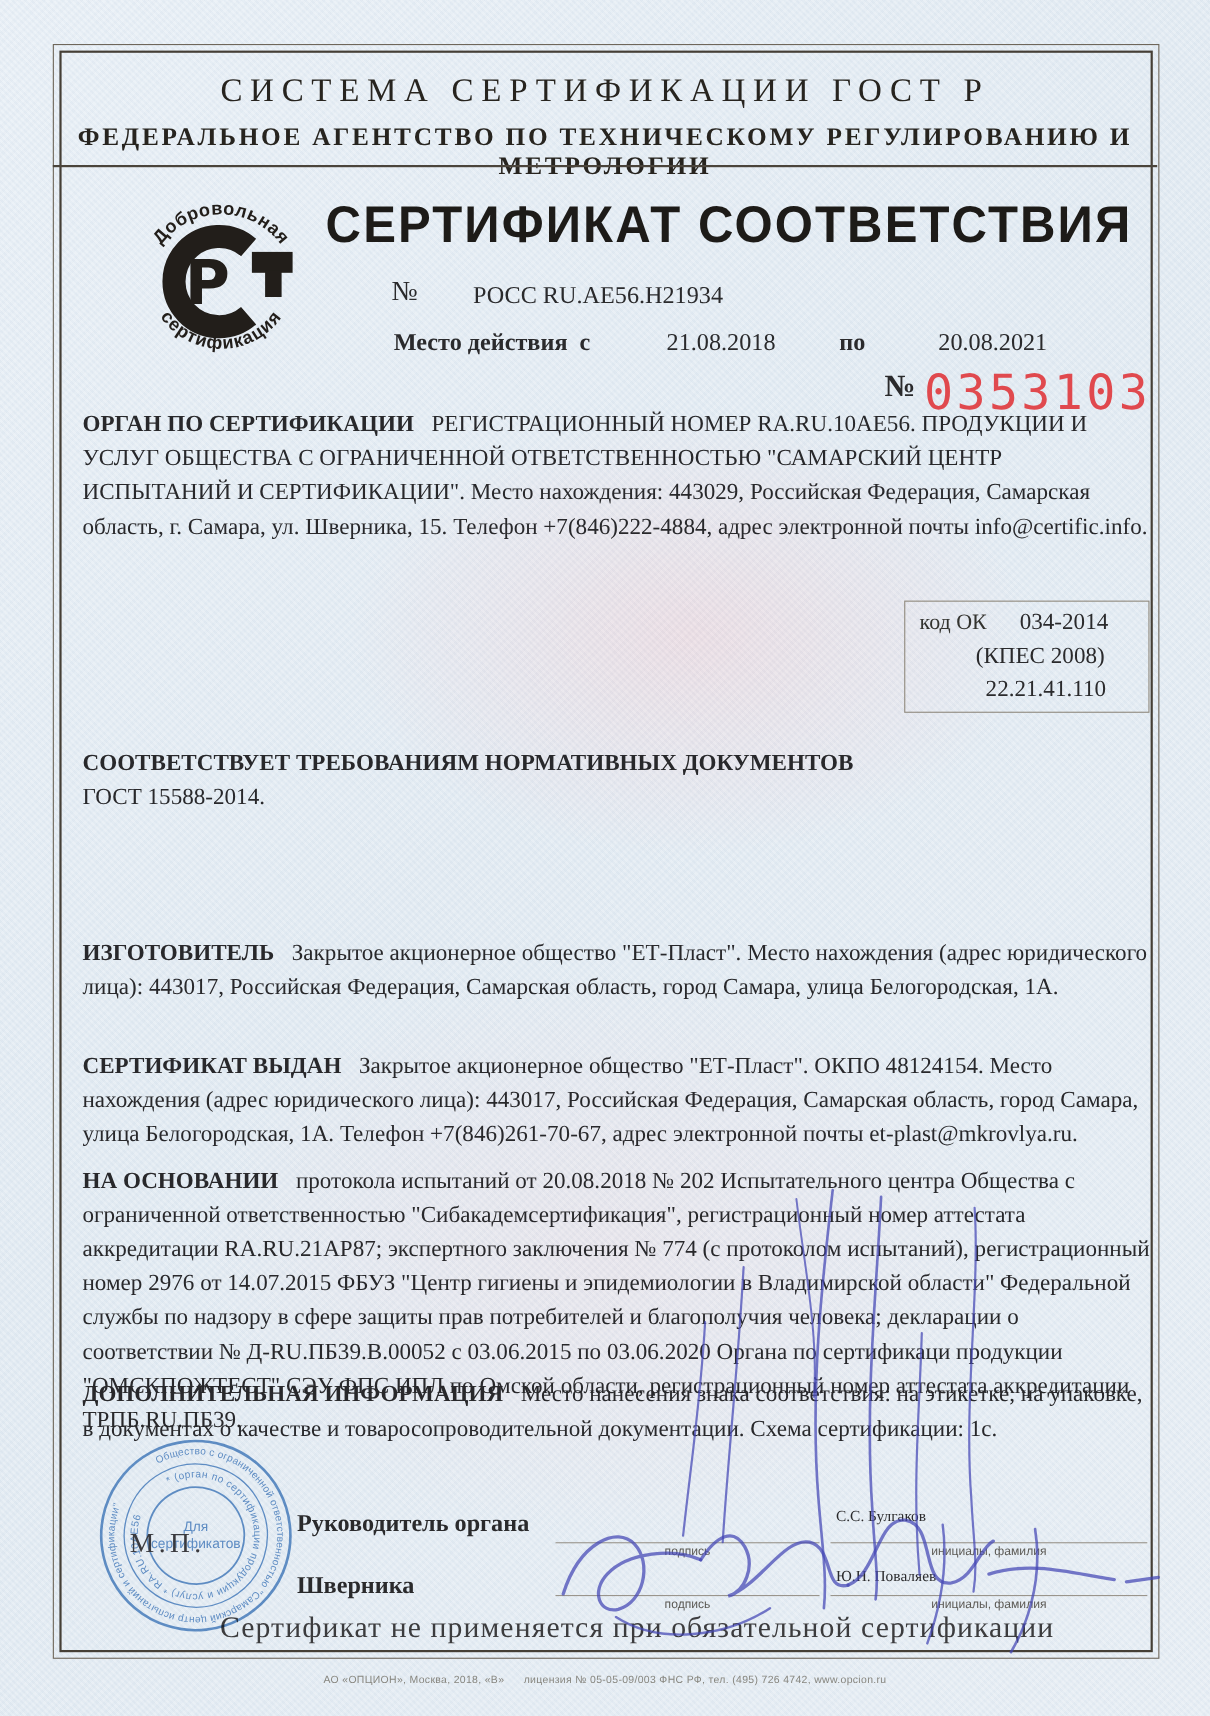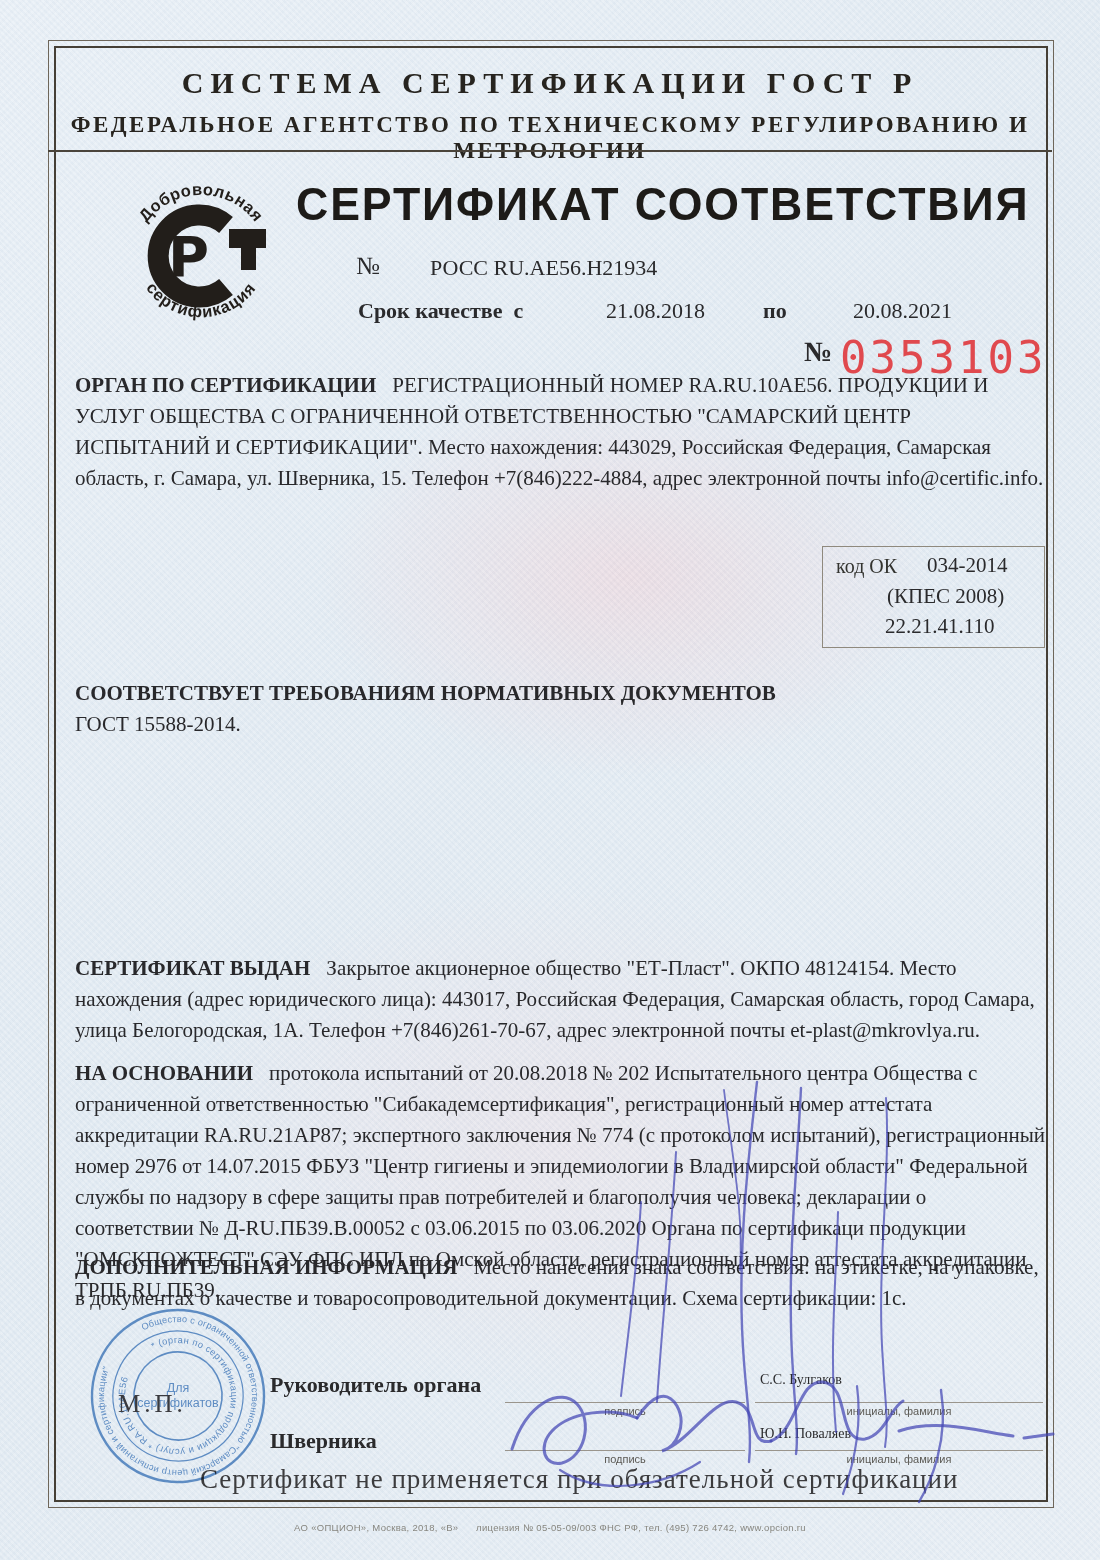--- a/index.html
+++ b/index.html
@@ -11,21 +11,21 @@
       linear-gradient(135deg,#e8eff6 0%,#e1eaf2 45%,#e6edf4 100%);}
   .page::before{content:"";position:absolute;inset:0;pointer-events:none;
     background:
       repeating-linear-gradient(45deg,rgba(255,255,255,.14) 0 2px,rgba(188,203,219,.07) 2px 4px),
       repeating-linear-gradient(-45deg,rgba(255,255,255,.10) 0 3px,rgba(198,211,224,.06) 3px 6px);}
   .frame{position:absolute;left:48px;top:40px;width:1004px;height:1466px;
     border:1px solid #6e665a;z-index:1;}
   .frame-inner{position:absolute;inset:5px;border:2px solid #453f36;}
   .abs{position:absolute;}
   .center{left:48px;width:1004px;text-align:center;}
-  .hdr1{top:66px;font-weight:bold;font-size:30px;letter-spacing:7px;color:#27241f;z-index:2;}
+  .hdr1{top:66px;font-weight:normal;font-size:30px;letter-spacing:7px;color:#27241f;z-index:2;}
   .hdr2{top:112px;font-weight:bold;font-size:23px;letter-spacing:2.5px;color:#27241f;z-index:2;}
   .hdr-rule{left:48px;top:150px;width:1004px;border-top:2px solid #4a443b;z-index:2;}
   .doc-title{left:296px;top:176px;font-family:"Liberation Sans",sans-serif;font-weight:bold;
     font-size:47px;letter-spacing:2px;transform:scaleX(.95);transform-origin:left;color:#1d1b18;z-index:2;}
   .para{font-size:21px;line-height:31px;color:#28282b;z-index:2;}
   .para .h{font-weight:bold;padding-right:16px;}
   .bold{font-weight:bold;}
   .pre{white-space:pre;}
   .codebox{position:absolute;border:1px solid #8f897d;font-size:21px;z-index:2;}
   .cb-label{font-size:20px;color:#33332f;}
@@ -71,46 +71,49 @@
       <rect x="28" y="-27" width="37" height="19"></rect>
       <rect x="40" y="-10" width="15" height="24"></rect>
     </g>
   </svg>
 
   <div class="abs doc-title">СЕРТИФИКАТ СООТВЕТСТВИЯ</div>
 
   <div class="abs" style="left:356px;top:252px;font-size:25px;z-index:2">№</div>
   <div class="abs" style="left:430px;top:255px;font-size:22px;z-index:2">РОСС RU.AE56.H21934</div>
 
-  <div class="abs bold pre" style="left:358px;top:298px;font-size:22px;z-index:2">Срок качестве  с</div>
+  <div class="abs bold pre" style="left:358px;top:298px;font-size:22px;z-index:2">Место действия  с</div>
   <div class="abs" style="left:606px;top:298px;font-size:22px;z-index:2">21.08.2018</div>
   <div class="abs bold" style="left:763px;top:298px;font-size:22px;z-index:2">по</div>
   <div class="abs" style="left:853px;top:298px;font-size:22px;z-index:2">20.08.2021</div>
 
   <div class="abs" style="left:804px;top:336px;font-size:28px;font-weight:bold;z-index:2">№</div>
   <div class="abs redno" style="left:840px;top:332px;z-index:2">0353103</div>
 
   <div class="abs para" style="left:75px;top:370px;width:975px">
     <span class="h">ОРГАН ПО СЕРТИФИКАЦИИ</span><span>РЕГИСТРАЦИОННЫЙ НОМЕР RA.RU.10AE56. ПРОДУКЦИИ И УСЛУГ ОБЩЕСТВА С ОГРАНИЧЕННОЙ ОТВЕТСТВЕННОСТЬЮ "САМАРСКИЙ ЦЕНТР ИСПЫТАНИЙ И СЕРТИФИКАЦИИ".</span> <span>Место нахождения: 443029, Российская Федерация, Самарская область, г. Самара, ул. Шверника, 15. Телефон +7(846)222-4884, адрес электронной почты info@certific.info.</span>
   </div>
 
 
   <div class="codebox" style="left:822px;top:546px;width:221px;height:100px">
     <span class="abs cb-label" style="left:13px;top:8px">код ОК</span>
     <span class="abs" style="left:104px;top:6px">034-2014</span>
     <span class="abs" style="left:64px;top:37px">(КПЕС 2008)</span>
-    <span class="abs" style="left:62px;top:67px">22.21.41.110</span>
+    <span class="abs" style="left:73px;top:67px">22.21.41.110</span>
   </div>
 
   <div class="abs para" style="left:75px;top:678px;width:745px">
     <span class="h" style="padding-right:0">СООТВЕТСТВУЕТ ТРЕБОВАНИЯМ НОРМАТИВНЫХ ДОКУМЕНТОВ</span><br>
     <span>ГОСТ 15588-2014.</span>
   </div>
 
 
+  <div class="abs para" style="left:75px;top:851px;width:975px">
+    <span class="h">ИЗГОТОВИТЕЛЬ</span><span>Закрытое акционерное общество "ЕТ-Пласт". Место нахождения (адрес юридического лица): 443017, Российская Федерация, Самарская область, город Самара, улица Белогородская, 1А.</span>
+  </div>
 
   <div class="abs para" style="left:75px;top:953px;width:975px">
     <span class="h">СЕРТИФИКАТ ВЫДАН</span><span>Закрытое акционерное общество "ЕТ-Пласт". ОКПО 48124154. Место нахождения (адрес юридического лица): 443017, Российская Федерация, Самарская область, город Самара, улица Белогородская, 1А. Телефон +7(846)261-70-67, адрес электронной почты et-plast@mkrovlya.ru.</span>
   </div>
 
   <div class="abs para" style="left:75px;top:1058px;width:975px">
     <span class="h">НА ОСНОВАНИИ</span><span>протокола испытаний от 20.08.2018 № 202 Испытательного центра Общества с ограниченной ответственностью "Сибакадемсертификация", регистрационный номер аттестата аккредитации RA.RU.21АР87; экспертного заключения № 774 (с протоколом испытаний), регистрационный номер 2976 от 14.07.2015 ФБУЗ "Центр гигиены и эпидемиологии в Владимирской области" Федеральной службы по надзору в сфере защиты прав потребителей и благополучия человека; декларации о соответствии № Д-RU.ПБ39.В.00052 с 03.06.2015 по 03.06.2020 Органа по сертификаци продукции "ОМСКПОЖТЕСТ" СЭУ ФПС ИПЛ по Омской области, регистрационный номер аттестата аккредитации ТРПБ.RU.ПБ39.</span>
   </div>
 
   <div class="abs para" style="left:75px;top:1252px;width:975px">

